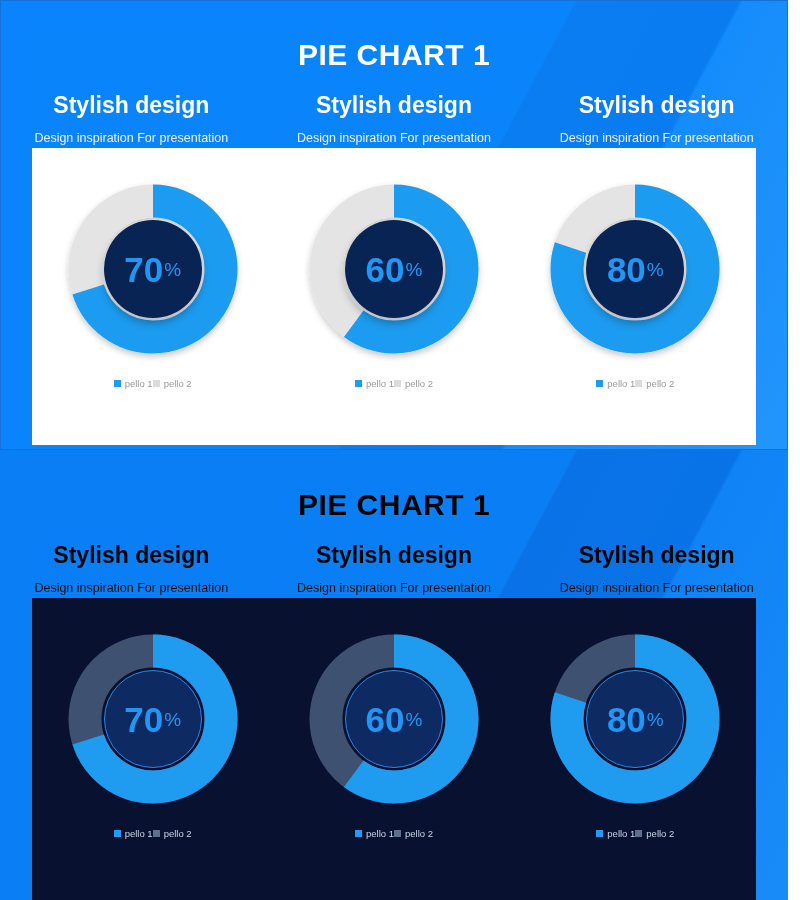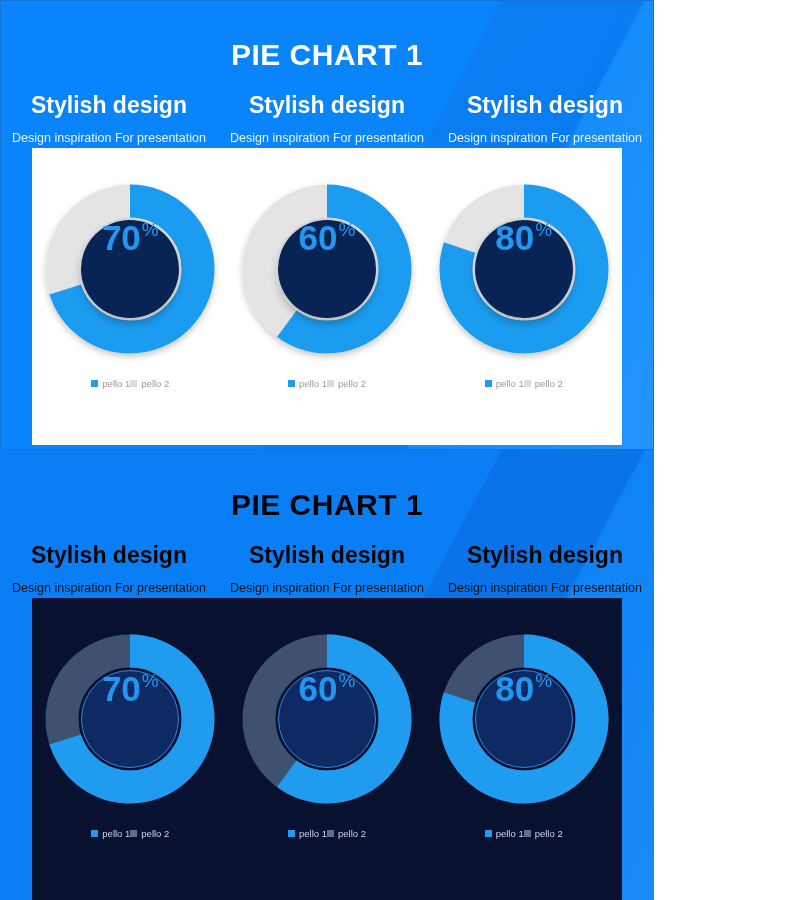--- a/index.html
+++ b/index.html
@@ -8,21 +8,21 @@
     background: #ffffff;
   }
   body {
     width: 800px;
     height: 900px;
     font-family: "Liberation Sans", sans-serif;
     overflow: hidden;
   }
   .slide {
     position: relative;
-    width: 654px;
+    width: 788px;
     overflow: hidden;
     box-sizing: border-box;
   }
   
   #slide-light {
     height: 450px;
     background: #0a84fa;
   }
   #slide-light .bg-diagonal {
     position: absolute;
@@ -137,21 +137,21 @@
 
   .donut-center {
     position: absolute;
     left: 50%;
     top: 50%;
     transform: translate(-50%, -50%);
     width: 98px;
     height: 98px;
     border-radius: 50%;
     display: flex;
-    align-items: flex-start;
+    align-items: center;
     justify-content: center;
     box-sizing: border-box;
   }
   #slide-light .donut-center {
     background: #082455;
     box-shadow: 0 5px 9px rgba(0,0,0,0.28);
   }
   #slide-dark .donut-center {
     background: #0e2a63;
     border: 1px solid #2f86e8;

